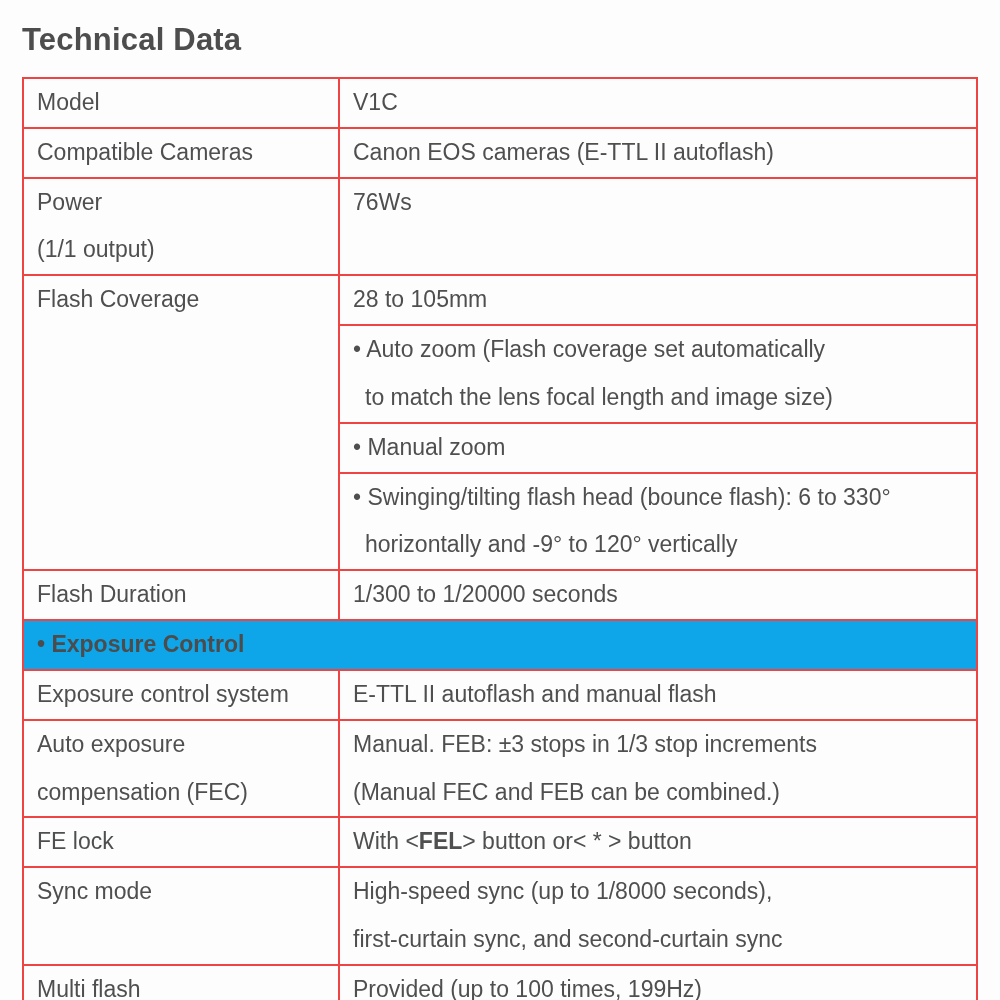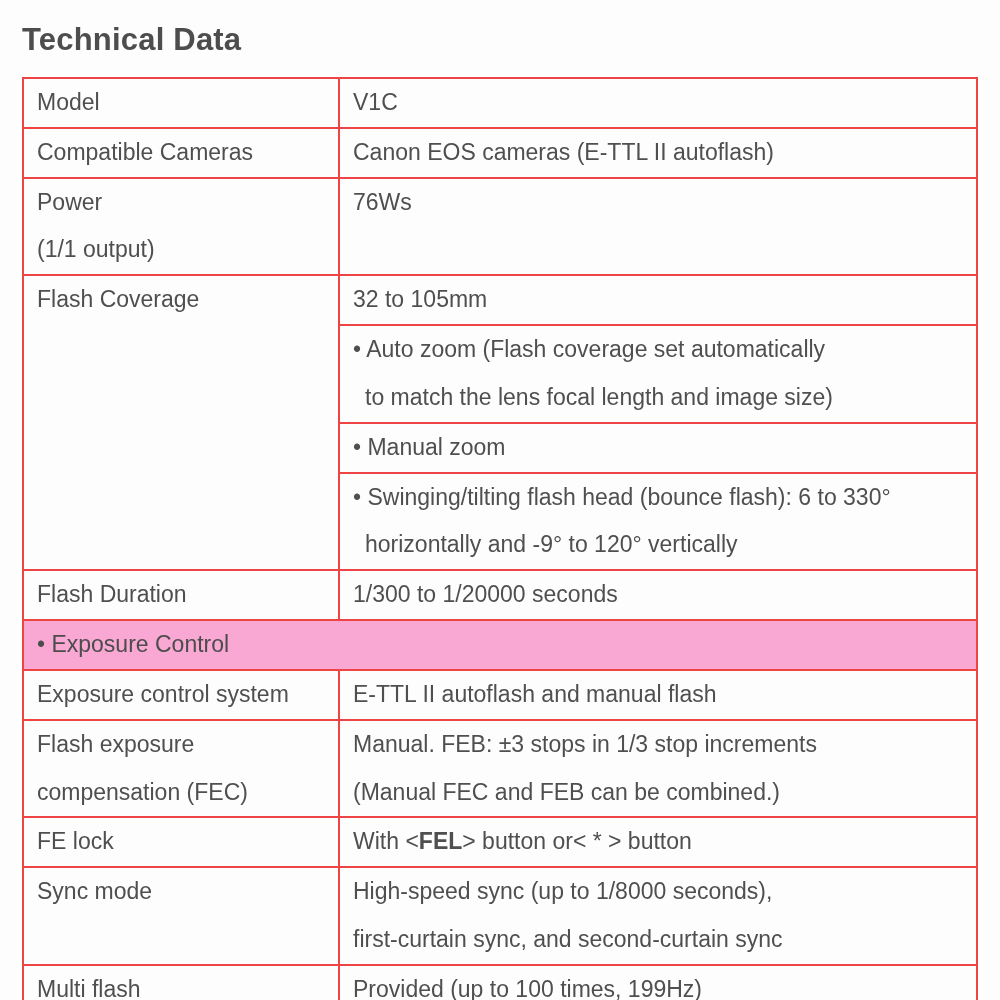--- a/index.html
+++ b/index.html
@@ -32,22 +32,22 @@
     padding: 0 13px;
     font-size: 23px;
     line-height: 2.08;
     color: #4f4f4f;
     overflow: hidden;
   }
   td.label-col { width: 316px; }
   .line { white-space: nowrap; }
   .line.cont { padding-left: 12px; }
   tr.section-row td {
-    background: #f9a8d4;
-    font-weight: normal;
+    background: #0ea5e9;
+    font-weight: bold;
     color: #4c4c4c;
   }
   .bold { font-weight: bold; margin-top: 43px; }
 </style>
 </head>
 <body>
 
 <div class="page">
 
   <h1 class="page-title">Technical Data</h1>
@@ -85,21 +85,21 @@
         <td>
           <div class="line">76Ws</div>
         </td>
       </tr>
 
       <tr>
         <td class="label-col" rowspan="4">
           <div class="line">Flash Coverage</div>
         </td>
         <td>
-          <div class="line">32 to 105mm</div>
+          <div class="line">28 to 105mm</div>
         </td>
       </tr>
 
       <tr>
         <td>
           <div class="line">• Auto zoom (Flash coverage set automatically</div>
           <div class="line cont">to match the lens focal length and image size)</div>
         </td>
       </tr>
 
@@ -135,21 +135,21 @@
         <td class="label-col">
           <div class="line">Exposure control system</div>
         </td>
         <td>
           <div class="line">E-TTL II autoflash and manual flash</div>
         </td>
       </tr>
 
       <tr>
         <td class="label-col">
-          <div class="line">Flash exposure</div>
+          <div class="line">Auto exposure</div>
           <div class="line">compensation (FEC)</div>
         </td>
         <td>
           <div class="line">Manual. FEB: ±3 stops in 1/3 stop increments</div>
           <div class="line">(Manual FEC and FEB can be combined.)</div>
         </td>
       </tr>
 
       <tr>
         <td class="label-col">

